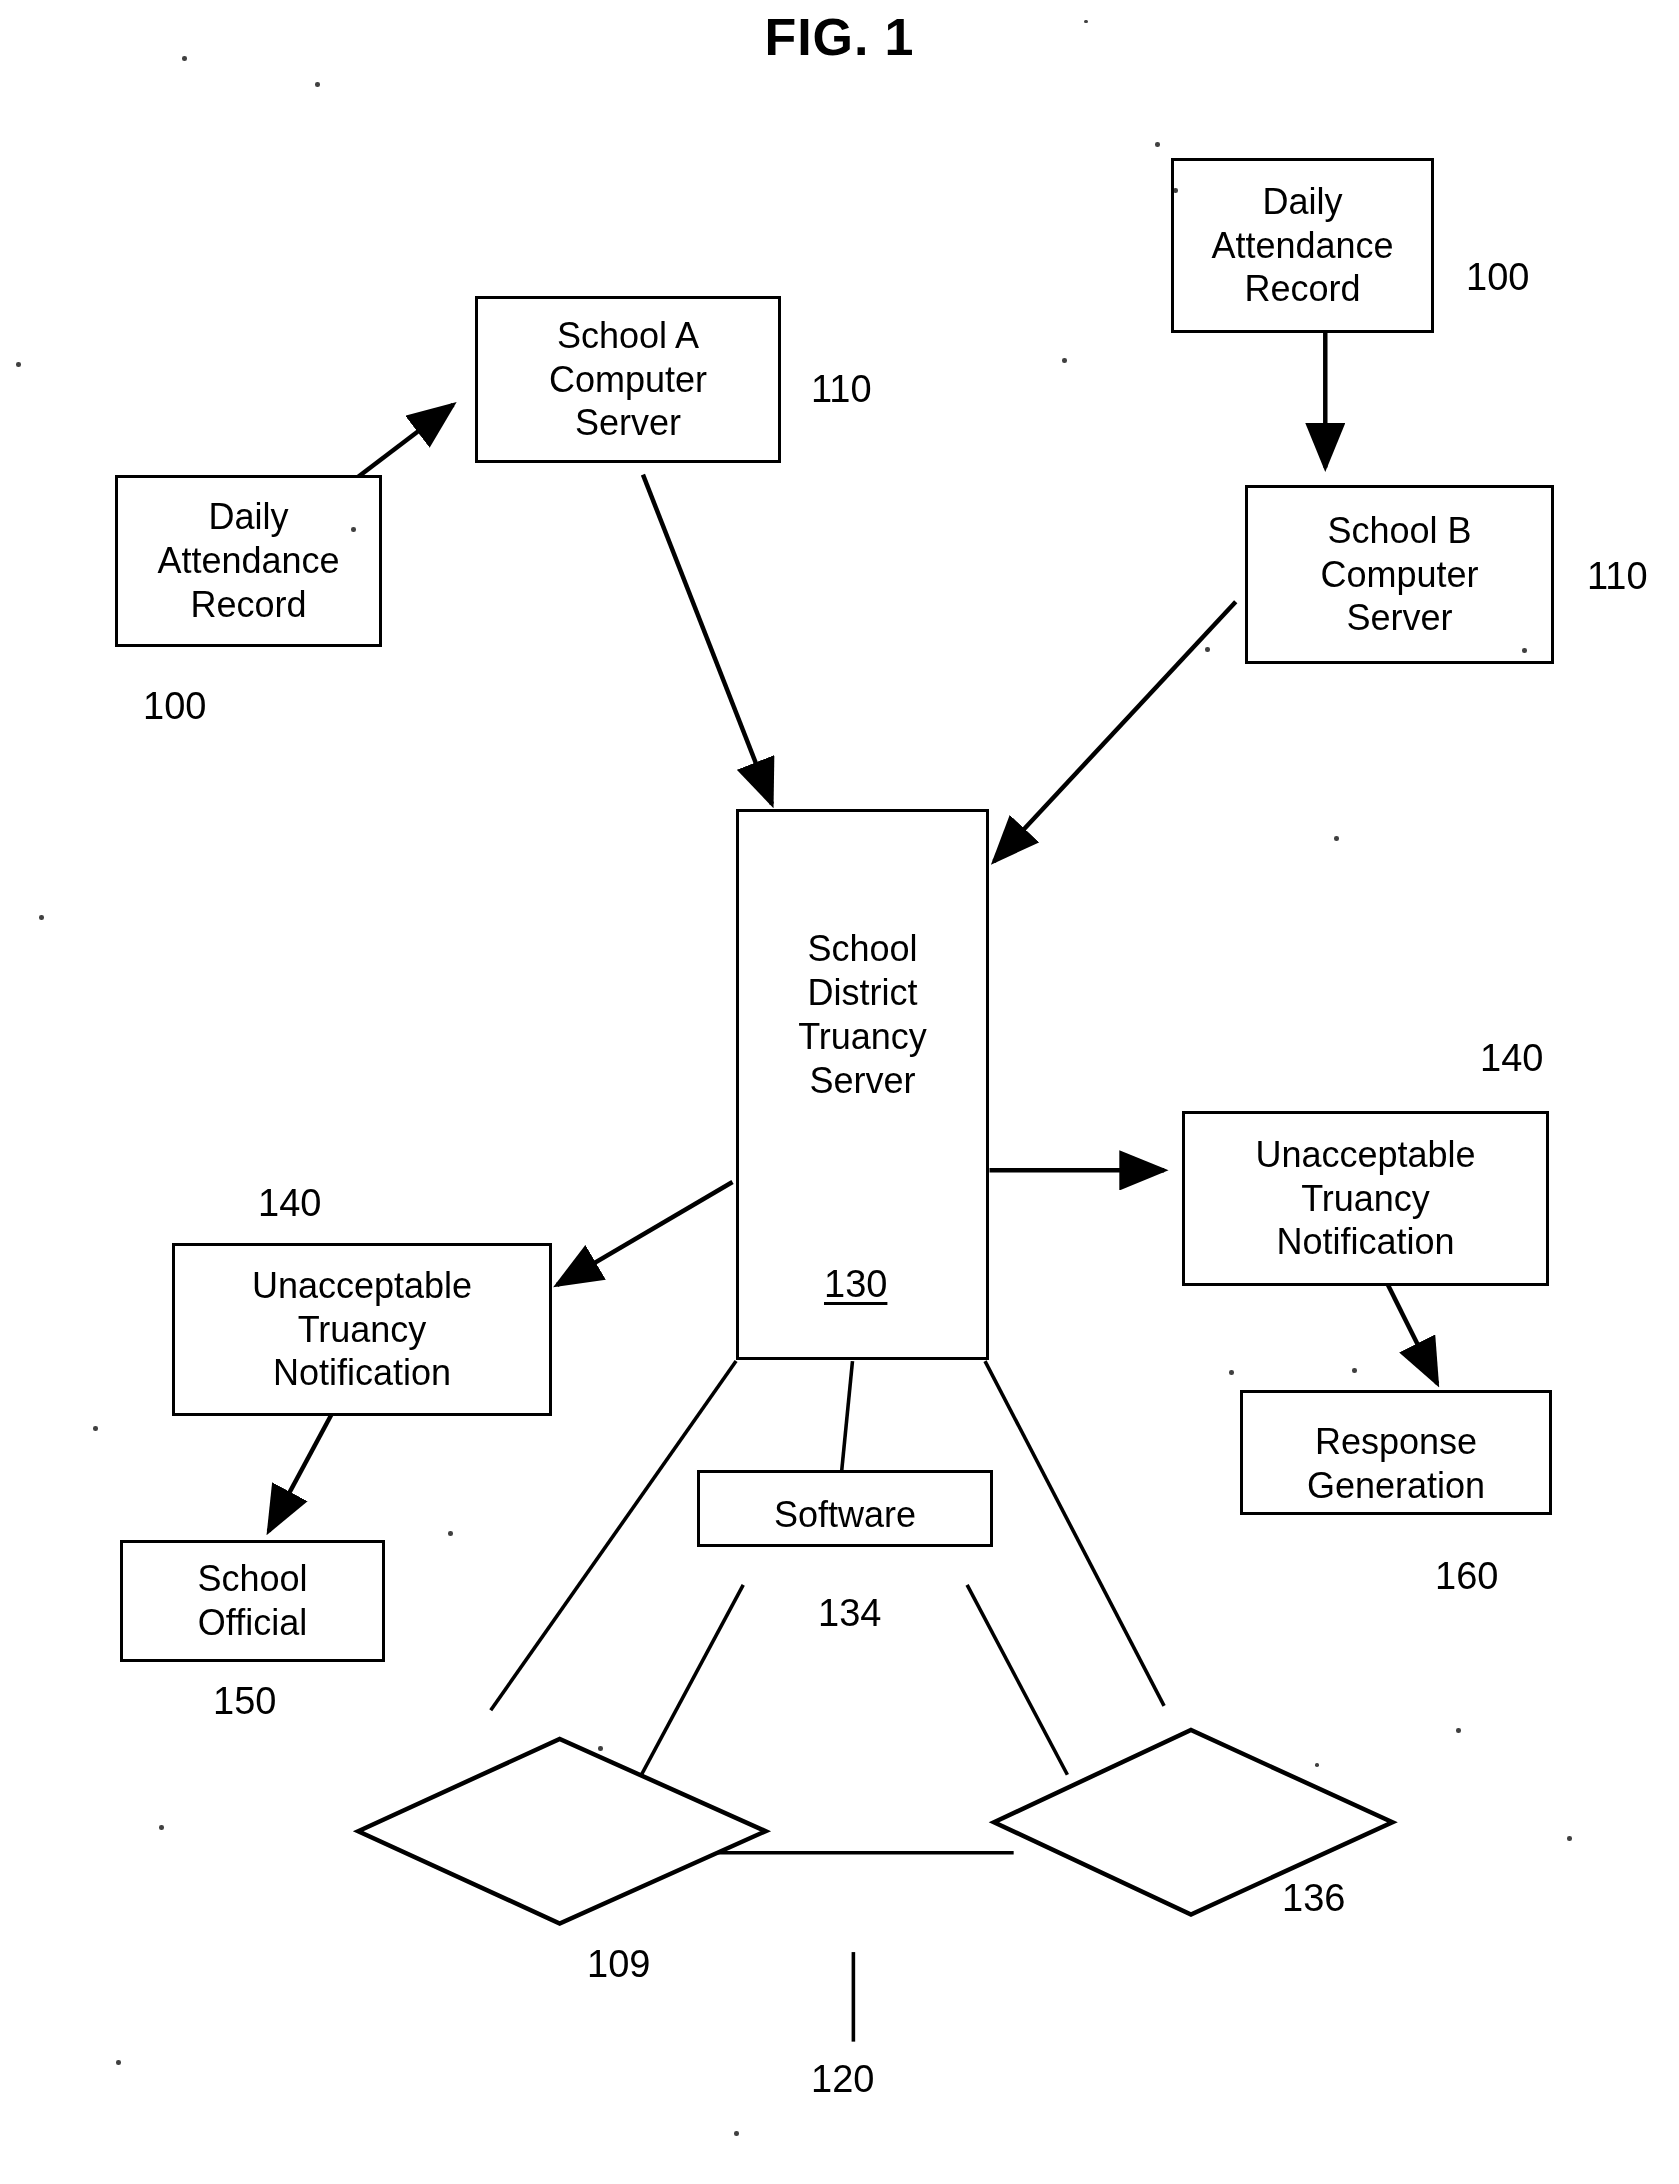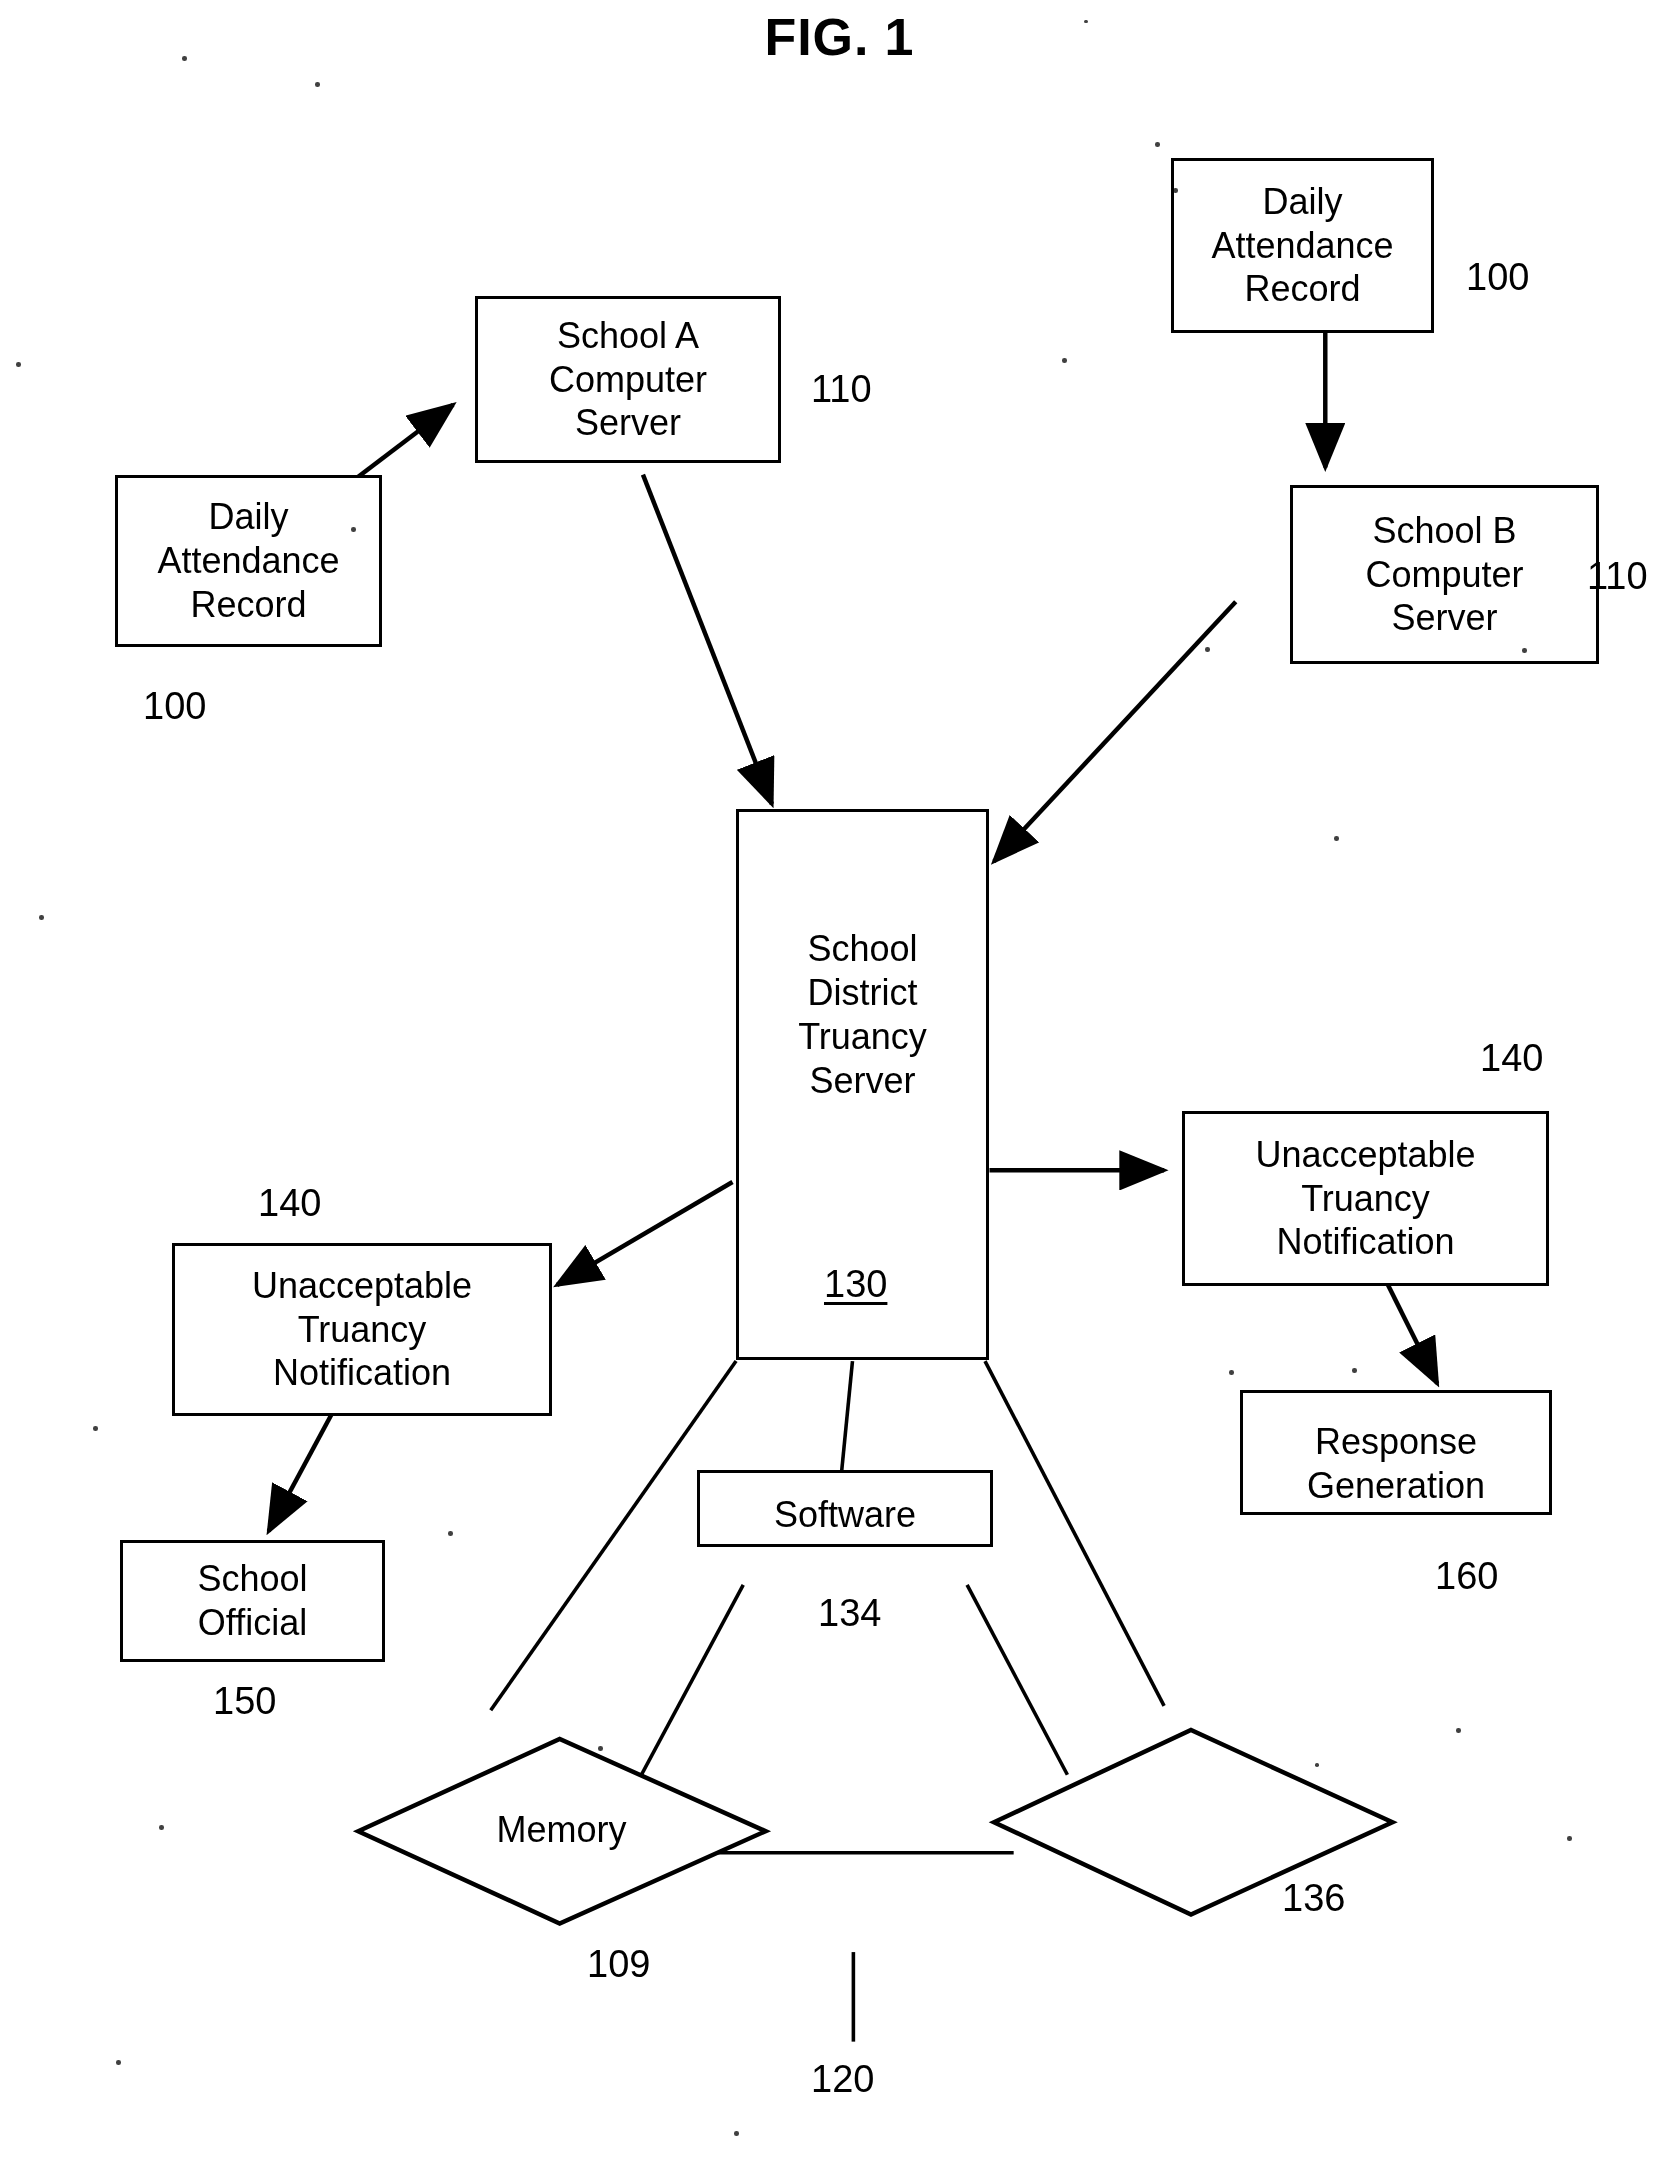--- a/index.html
+++ b/index.html
@@ -152,21 +152,21 @@
   </div>
   <div class="ref-num" style="left:811px; top:370px;">110</div>
 
   <div class="node-box" style="left:115px; top:475px; width:267px; height:172px;">
     <span class="node-text" style="white-space: pre-line;">Daily
 Attendance
 Record</span>
   </div>
   <div class="ref-num" style="left:143px; top:687px;">100</div>
 
-  <div class="node-box" style="left:1290px; top:485px; width:309px; height:179px;">
+  <div class="node-box" style="left:1245px; top:485px; width:309px; height:179px;">
     <span class="node-text" style="white-space: pre-line;">School B
 Computer
 Server</span>
   </div>
   <div class="ref-num" style="left:1587px; top:557px;">110</div>
 
   <div class="node-box tall-box" style="left:736px; top:809px; width:253px; height:551px;">
     <span class="node-text" style="white-space: pre-line;">School
 District
 Truancy
@@ -198,23 +198,20 @@
     <span class="node-text" style="white-space: pre-line;">School
 Official</span>
   </div>
   <div class="ref-num" style="left:213px; top:1682px;">150</div>
 
   <div class="node-box" style="left:697px; top:1470px; width:296px; height:77px;">
     <span class="node-text" style="white-space: pre-line; margin-top: 12px;">Software</span>
   </div>
   <div class="ref-num" style="left:818px; top:1594px;">134</div>
 
-  <div class="diamond-wrap" style="left:358px; top:1739px; width:407px; height:184px;">
-    <span class="diamond-label">Memory</span>
-  </div>
   <div class="ref-num" style="left:587px; top:1945px;">109</div>
 
   <div class="ref-num" style="left:1282px; top:1879px;">136</div>
 
   <div class="ref-num" style="left:811px; top:2060px;">120</div>
 
   <div class="speck" style="left:182px; top:56px; width:4.5px; height:4.5px;"></div>
   <div class="speck" style="left:315px; top:82px; width:4.5px; height:4.5px;"></div>
   <div class="speck" style="left:1084px; top:19.7px; width:3.6px; height:3.6px;"></div>
   <div class="speck" style="left:1155px; top:142px; width:4.5px; height:4.5px;"></div>

